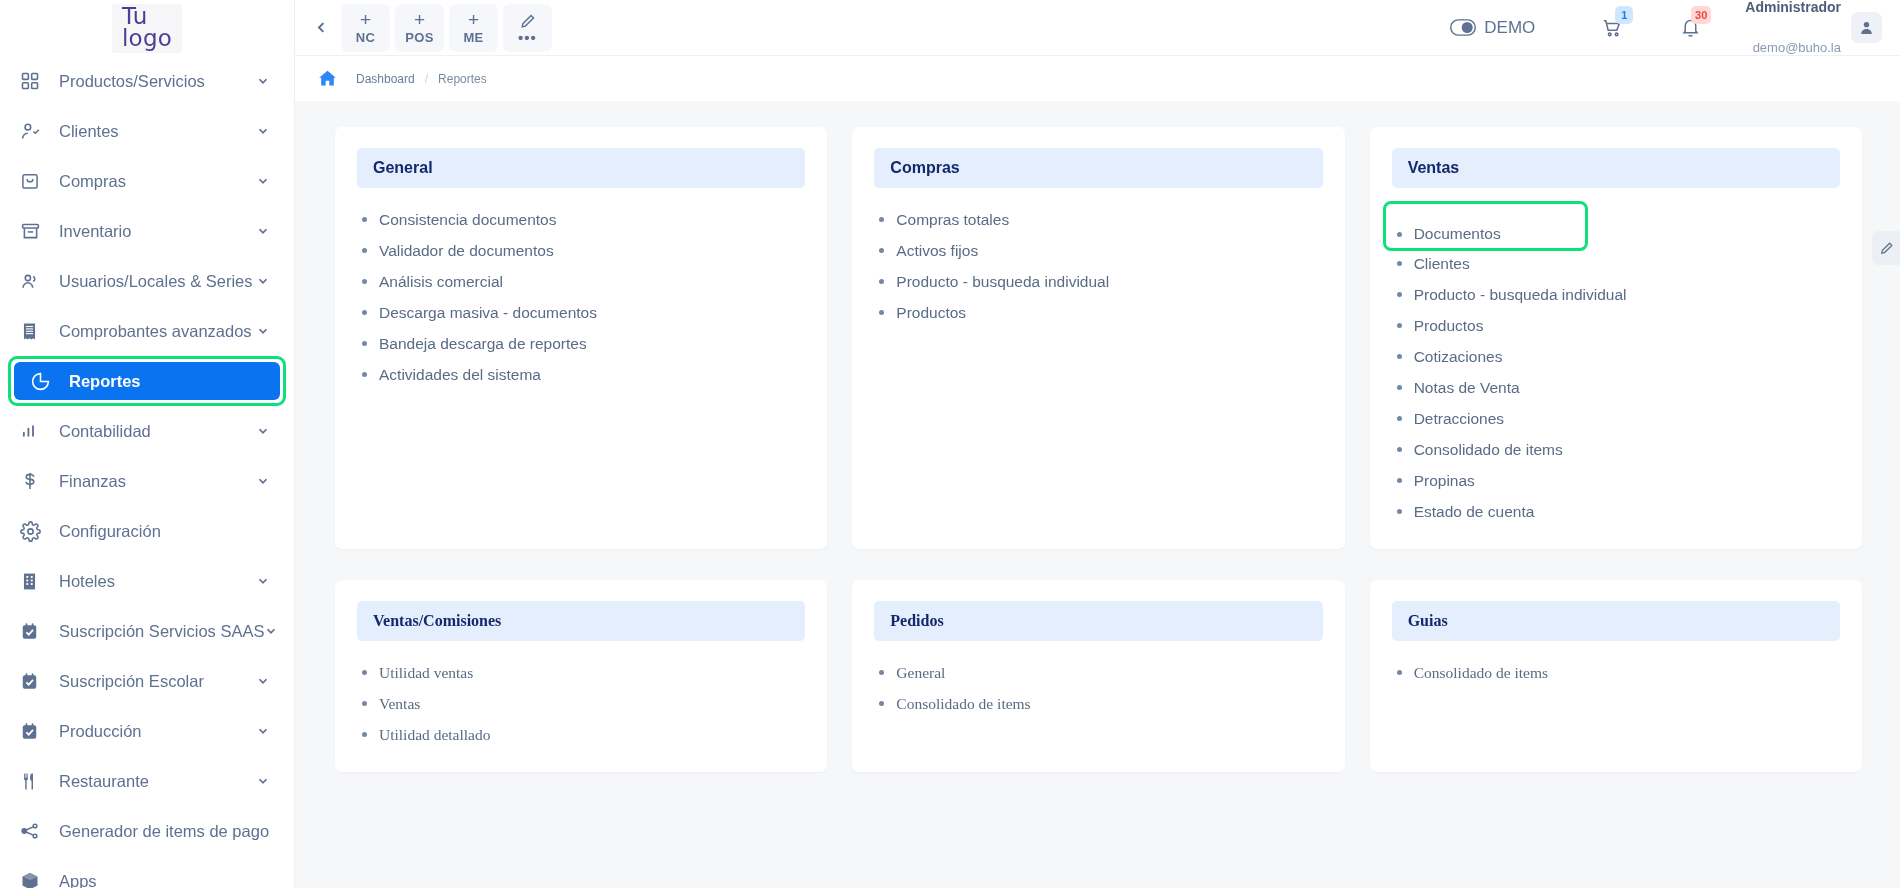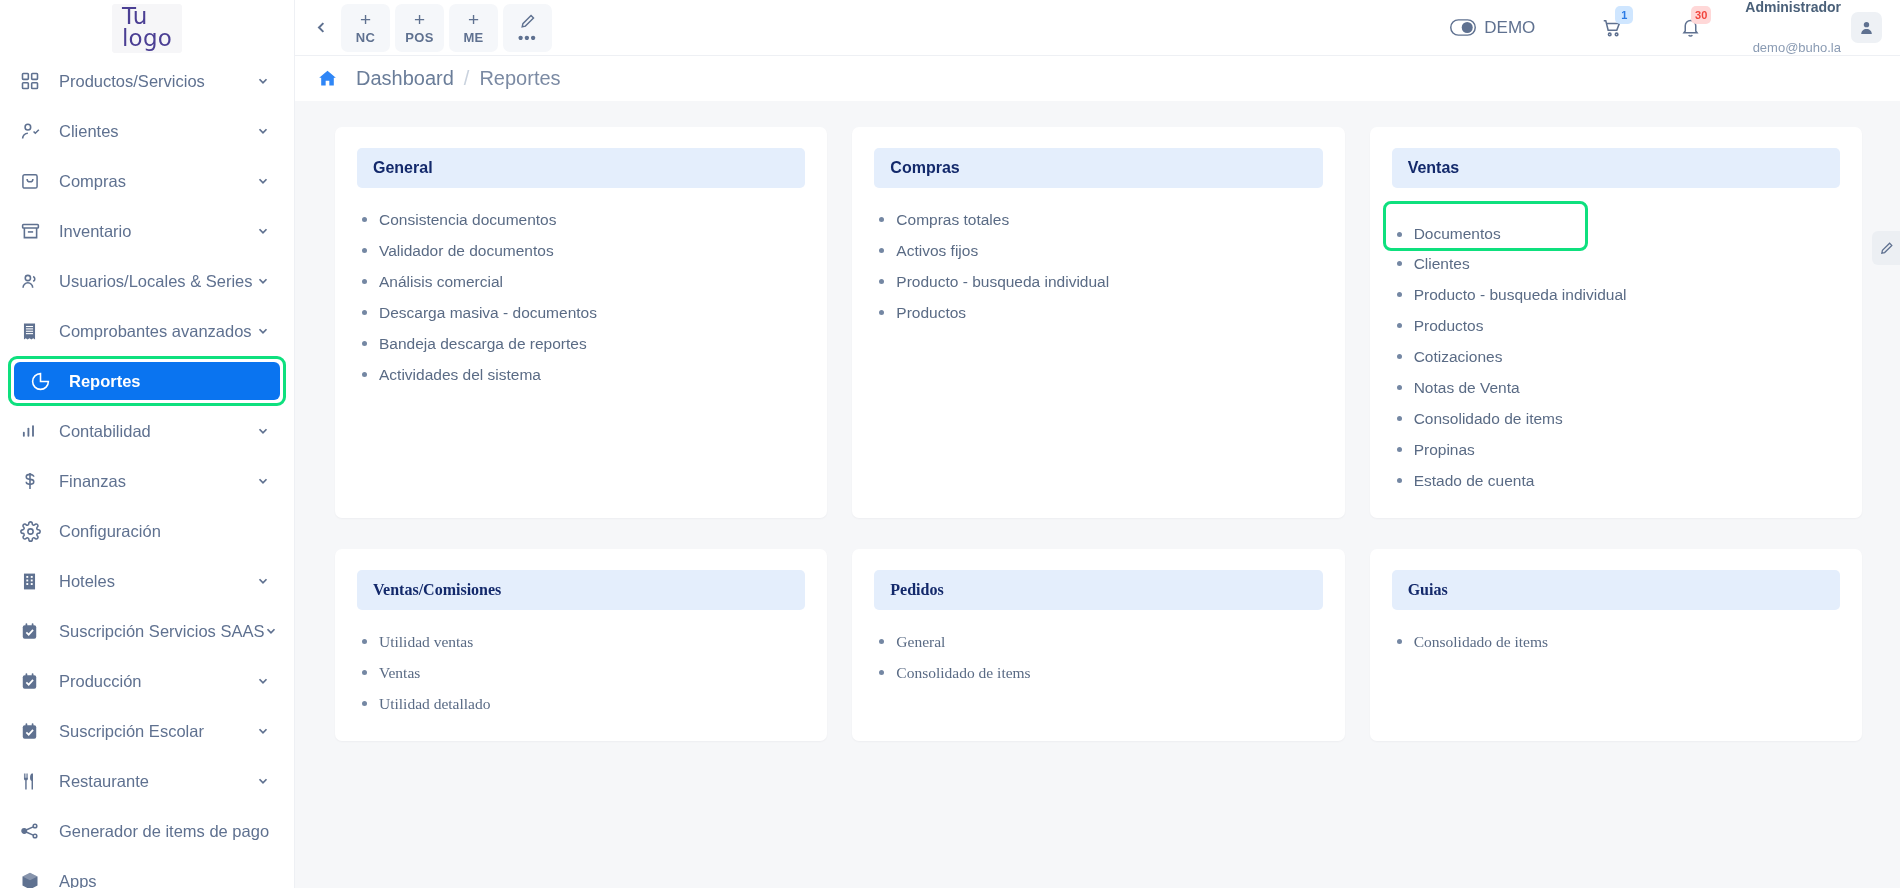--- a/index.html
+++ b/index.html
@@ -128,21 +128,21 @@
     width: 31px; height: 31px; border-radius: 7px;
     background: #eef1f5; display:flex; align-items:center; justify-content:center;
     color: #5f7190;
   }
 
   .breadcrumb-bar {
     height: 45px; flex: 0 0 45px;
     display: flex; align-items: center;
     padding-left: 22px;
     background: #ffffff;
-    font-size: 20px;
+    font-size: 12px;
   }
   .home-ic { color: #2f86f6; display:flex; align-items:center; margin-right: 18px; }
   .crumb { color: #7b8aa3; cursor: pointer; }
   .crumb.first { color: #6a7d99; }
   .crumb-sep { color: #c9d2de; margin: 0 10px; }
 
   .content {
     flex: 1 1 auto;
     background: #f6f7f9;
     padding: 26px 18px 0 40px;
@@ -413,38 +413,38 @@
 
       <div class="nav-item">
         <span class="ico">
           <svg width="19" height="19" viewBox="0 0 24 24" fill="currentColor">
             <rect x="3.5" y="4" width="17" height="17" rx="2.5"></rect>
             <rect x="7" y="1.5" width="2.2" height="4" rx="1"></rect>
               <rect x="14.8" y="1.5" width="2.2" height="4" rx="1"></rect>
             <polyline points="8 13 11 16 16.5 10" fill="none" stroke="#fff" stroke-width="2.2"></polyline>
           </svg>
         </span>
-        <span class="lbl">Producción</span>
+        <span class="lbl">Suscripción Escolar</span>
         <span class="chev">
           <svg width="14" height="14" viewBox="0 0 24 24" fill="none" stroke="currentColor" stroke-width="3">
               <polyline points="6 9 12 15 18 9"></polyline>
             </svg>
         </span>
       </div>
 
       <div class="nav-item">
         <span class="ico">
           <svg width="19" height="19" viewBox="0 0 24 24" fill="currentColor">
             <rect x="3.5" y="4" width="17" height="17" rx="2.5"></rect>
             <rect x="7" y="1.5" width="2.2" height="4" rx="1"></rect>
               <rect x="14.8" y="1.5" width="2.2" height="4" rx="1"></rect>
             <polyline points="8 13 11 16 16.5 10" fill="none" stroke="#fff" stroke-width="2.2"></polyline>
           </svg>
         </span>
-        <span class="lbl">Suscripción Escolar</span>
+        <span class="lbl">Producción</span>
         <span class="chev">
           <svg width="14" height="14" viewBox="0 0 24 24" fill="none" stroke="currentColor" stroke-width="3">
               <polyline points="6 9 12 15 18 9"></polyline>
             </svg>
         </span>
       </div>
 
       <div class="nav-item">
         <span class="ico">
           <svg width="19" height="19" viewBox="0 0 24 24" fill="currentColor">
@@ -664,20 +664,24 @@
             <li>
                 <span class="dot"></span>
                 <span>Cotizaciones</span>
               </li>
             <li>
                 <span class="dot"></span>
                 <span>Notas de Venta</span>
               </li>
             <li>
                 <span class="dot"></span>
+                <span>Detracciones</span>
+              </li>
+            <li>
+                <span class="dot"></span>
                 <span>Consolidado de items</span>
               </li>
             <li>
                 <span class="dot"></span>
                 <span>Propinas</span>
               </li>
             <li>
                 <span class="dot"></span>
                 <span>Estado de cuenta</span>
               </li>

